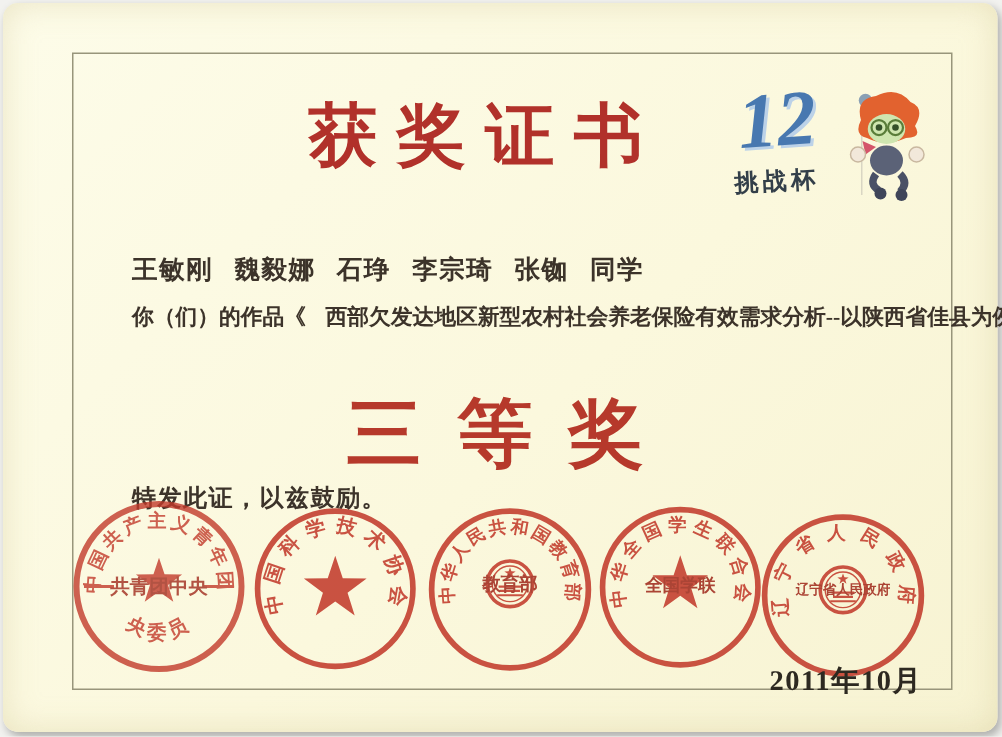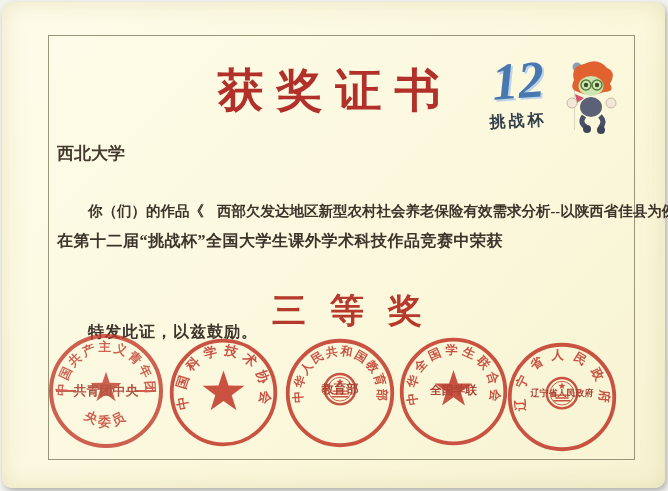--- a/index.html
+++ b/index.html
@@ -12,43 +12,43 @@
     position:absolute;left:2px;top:2px;width:663px;height:486px;
     background:linear-gradient(135deg,#fdfce9 0%,#fbf8dd 55%,#f7f3d2 100%);
     border-radius:10px;
     box-shadow:inset 0 0 22px rgba(205,193,140,.38), 2px 3px 6px rgba(0,0,0,.28);
   }
   .inner-border{
     position:absolute;left:46px;top:33px;right:30px;bottom:28px;
     border:1px solid #98957b;pointer-events:none;
   }
   .title{
-    position:absolute;left:162px;top:58px;width:330px;text-align:center;
+    position:absolute;left:150px;top:58px;width:330px;text-align:center;
     font-size:46px;font-weight:bold;color:#b1312a;
     letter-spacing:13px;text-indent:13px;
   }
   .logo{position:absolute;left:472px;top:52px;width:88px;text-align:center;}
   .logo-num{
     display:block;font-size:52px;line-height:1.05;font-style:italic;font-weight:bold;
     color:#4878b0;text-shadow:2px 2px 0 #bcd2e8;transform:rotate(-4deg);
   }
   .logo-label{
     display:block;font-size:16px;font-weight:bold;color:#333f49;
     letter-spacing:3px;transform:rotate(-3deg);margin-top:2px;
   }
   .divider{position:absolute;left:572px;top:62px;width:1px;height:66px;background:#d9d6c3;}
   .mascot{position:absolute;left:558px;top:56px;}
   .line-school{position:absolute;left:55px;top:140px;font-size:17px;font-weight:bold;color:#43392e;}
   .line-names{position:absolute;left:86px;top:166px;font-size:17px;font-weight:bold;color:#3c332a;letter-spacing:1px;word-spacing:9px;}
   .line-work{position:absolute;left:86px;top:200px;width:545px;font-size:14.5px;font-weight:bold;color:#3c332a;white-space:nowrap;}
   .line-work .bracket-open{margin-right:13px;}
   .line-comp{position:absolute;left:55px;top:229px;font-size:16px;font-weight:bold;color:#3c332a;letter-spacing:.5px;}
   .award{
-    position:absolute;left:205px;top:254px;width:280px;text-align:center;
-    font-size:34px;font-weight:bold;color:#b6392b;letter-spacing:24px;text-indent:24px;margin-top:32px;
+    position:absolute;left:205px;top:254px;width:280px;
+    font-size:50px;font-weight:bold;color:#b6392b;letter-spacing:24px;text-indent:24px;
   }
   .closing{position:absolute;left:86px;top:308px;font-size:16px;font-weight:bold;color:#3c332a;letter-spacing:1px;margin-top:12px;}
   .date{position:absolute;left:511px;top:439px;font-size:19px;font-weight:bold;color:#2d2921;letter-spacing:1px;}
   .seal{position:absolute;opacity:.87;}
   .seal svg text{font-family:"Liberation Serif","DejaVu Serif",serif;font-weight:bold;fill:#c23a2b;}
   .seal .ring{fill:none;stroke:#c23a2b;}
   .seal .star{fill:#c23a2b;}
   .seal .band{fill:#a02a1d;}
   .seal .emblem{fill:none;stroke:#c23a2b;}
   .seal-1{left:44px;top:329px;}   .seal-1{opacity:.8;}
@@ -95,27 +95,26 @@
       <ellipse cx="31" cy="49" rx="11" ry="10" fill="#5b6277"></ellipse>
       <circle cx="12" cy="45" r="5" fill="#f2e8da" stroke="#c9b8a0"></circle>
       <circle cx="51" cy="45" r="5" fill="#f2e8da" stroke="#c9b8a0"></circle>
       <path d="M24 58 q-5 7 2 11" stroke="#4a5166" stroke-width="5" fill="none"></path>
       <path d="M40 58 q6 6 0 12" stroke="#4a5166" stroke-width="5" fill="none"></path>
       <circle cx="27" cy="71" r="4" fill="#3f4559"></circle>
       <circle cx="41" cy="72" r="4" fill="#3f4559"></circle>
     </svg>
   </div>
 
-  <div class="line-school">西北大学</div>
+  <div class="line-names">王敏刚 魏毅娜 石琤 李宗琦 张铷 同学</div>
 
   <div class="line-work">
     <span class="bracket-open">你（们）的作品《</span><span>西部欠发达地区新型农村社会养老保险有效需求分析--以陕西省佳县为例</span>
   </div>
 
-  <div class="line-comp">在第十二届“挑战杯”全国大学生课外学术科技作品竞赛中荣获</div>
 
   <div class="award">三等奖</div>
 
   <div class="closing">特发此证，以兹鼓励。</div>
 
   <div class="seal seal-1">
     <svg width="120" height="120" viewBox="0 0 120 120">
       <defs>
         <path id="arc-1" d="M 22.4,73.7 A 40 40 0 1 1 97.6,73.7" fill="none"></path>
         <path id="bot-1" d="M 33.8,82.4 A 34 34 0 0 0 86.2,82.4" fill="none"></path>
@@ -181,13 +180,14 @@
         <circle cx="60" cy="56" r="16" stroke-width="2.5"></circle>
         <circle cx="60" cy="56" r="12.5" stroke-width="1"></circle>
         <polygon fill="#c23a2b" stroke="none" points="60,44.5 61,47.2 64,47.3 61.6,48.9 62.4,51.7 60,50 57.6,51.7 58.4,48.9 56,47.3 59,47.2"></polygon>
         <path d="M52 58 h16 M53 61 h14 M51 64 h18" stroke-width="1.5"></path>
       </g>
       <text class="arc"><textPath href="#arc-5" startOffset="50%" text-anchor="middle">辽宁省人民政府</textPath></text>
       <text class="band" x="60" y="59" text-anchor="middle">辽宁省人民政府</text>
     </svg>
   </div>
 
+  <div class="date">2011年10月</div>
 </div>
 
 </body></html>

